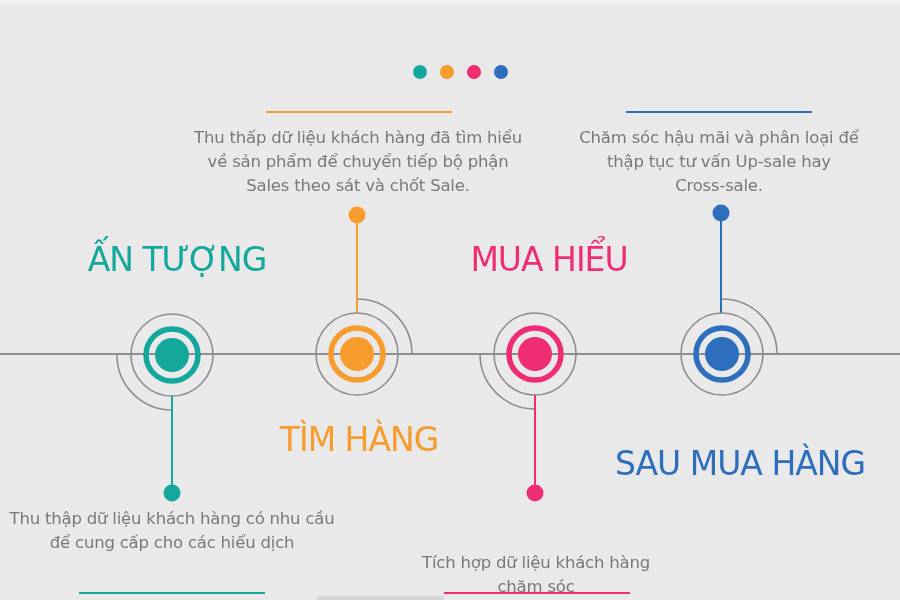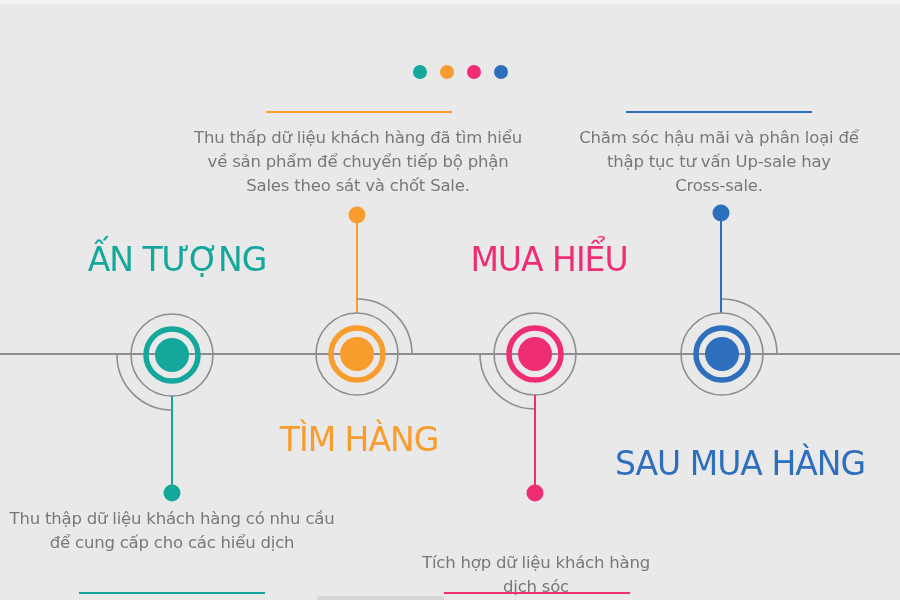--- a/index.html
+++ b/index.html
@@ -110,18 +110,18 @@
   <div class="stem c-pink" style="left:534px;top:395px;height:91px;"></div>
   <div class="node c-pink" style="left:535px;top:493px;"></div>
 
   <div class="note" style="left:2px;top:507px;width:340px;">
     <span>Thu thập dữ liệu khách hàng có nhu cầu</span>
     <span>để cung cấp cho các hiểu dịch</span>
   </div>
   <div class="rule r-teal" style="left:172px;top:592px;"></div>
   <div class="note" style="left:386px;top:507px;width:300px;margin-top:44px;">
     <span>Tích hợp dữ liệu khách hàng</span>
-    <span>dịch sóc</span>
+    <span>chăm sóc</span>
   </div>
   <div class="rule r-pink" style="left:537px;top:592px;"></div>
 
   <div class="cutoff"></div>
 </div>
 
 </body></html>

